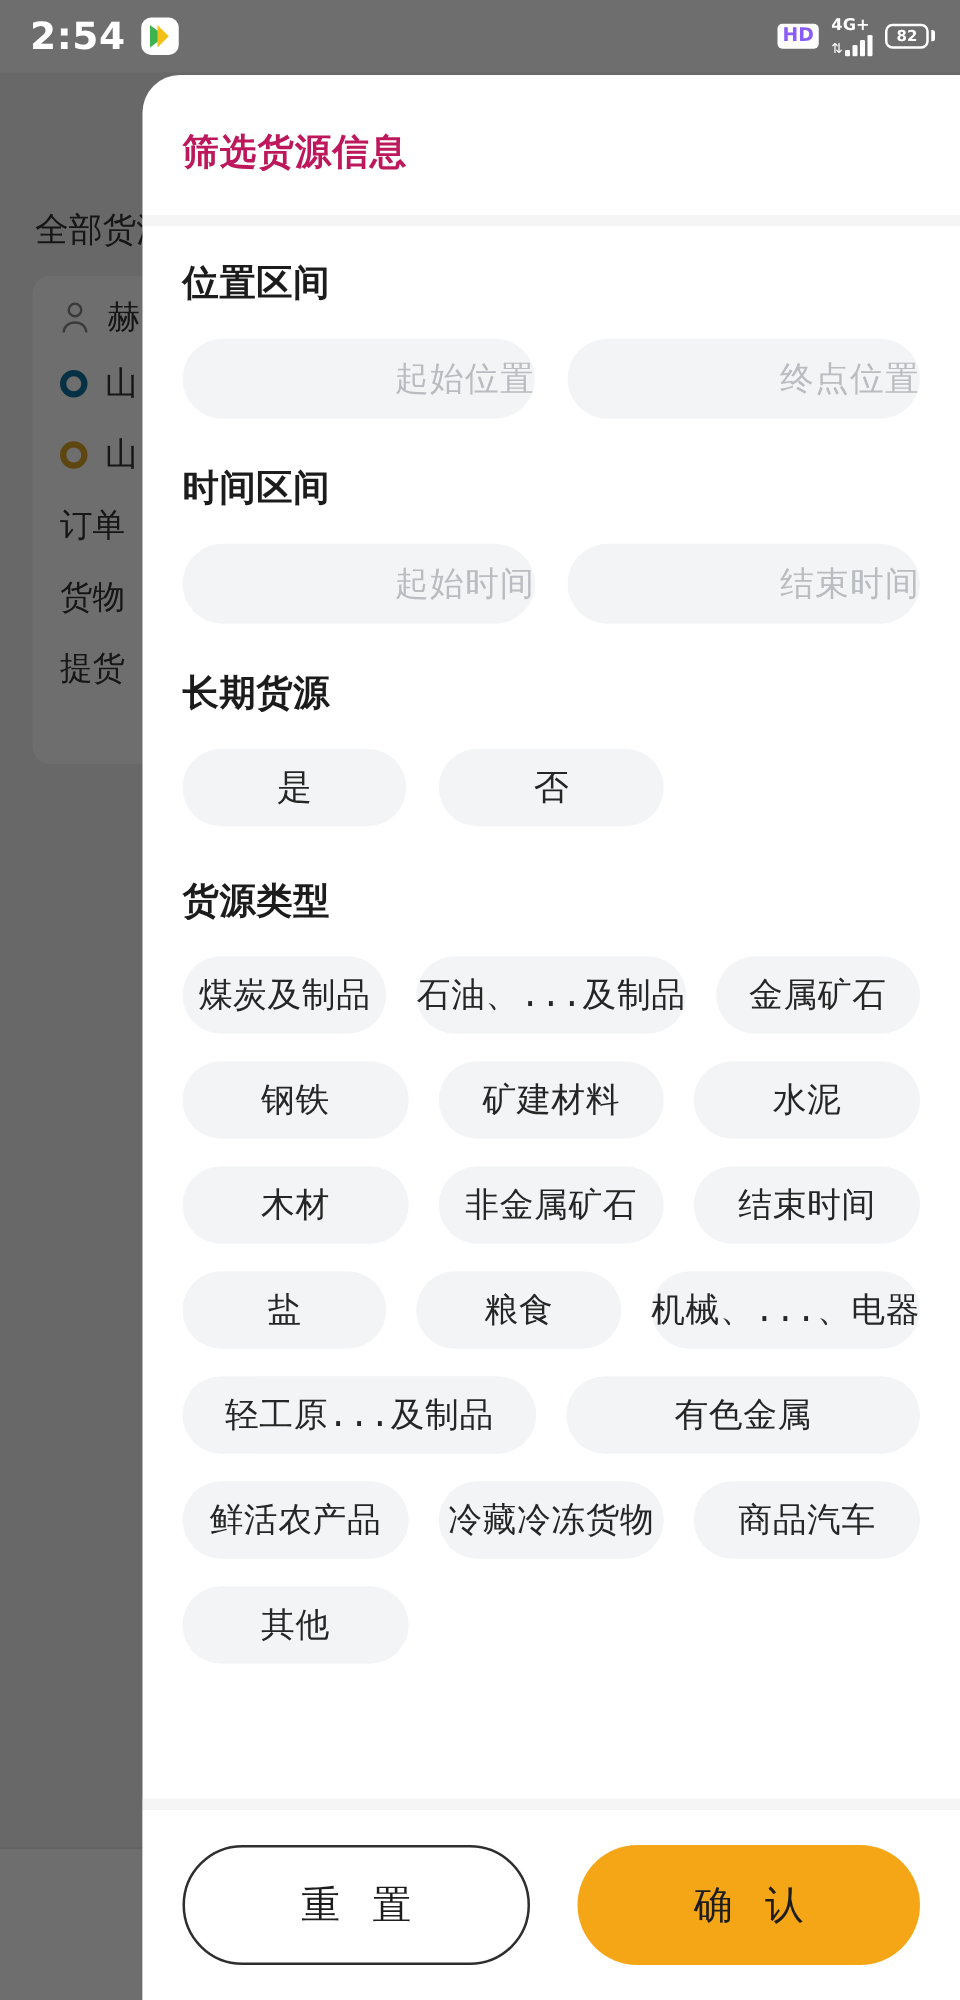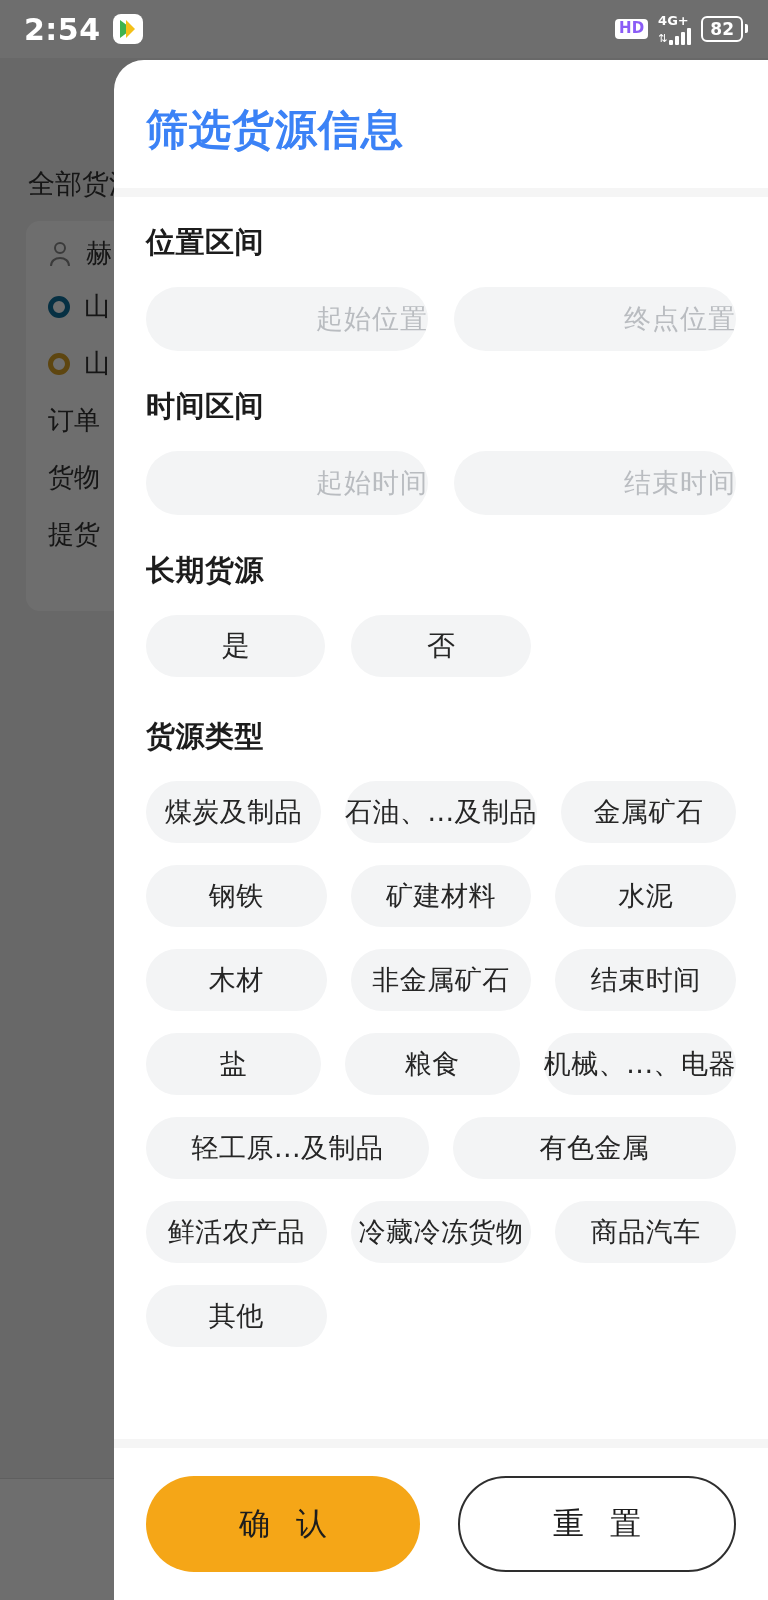--- a/index.html
+++ b/index.html
@@ -58,21 +58,21 @@
   .arrows { font-size: 11px; line-height: 1; transform: translateY(-1px); }
   .bars { display: flex; align-items: flex-end; gap: 2px; height: 17px; }
   .bars i { display: block; width: 4px; background: #fff; border-radius: 1px; }
   .bars i:nth-child(1){height:5px;} .bars i:nth-child(2){height:9px;}
   .bars i:nth-child(3){height:13px;} .bars i:nth-child(4){height:17px;}
   .battery {
     display: flex; align-items: center;
   }
   .batt-body {
     border: 2px solid #fff; border-radius: 6px; padding: 1px 7px;
-    font-size: 17px; font-weight: 700; line-height: 1.2;
+    font-size: 12px; font-weight: 700; line-height: 1.2;
   }
   .batt-cap { width: 3px; height: 9px; background: #fff; border-radius: 0 2px 2px 0; margin-left: 2px; }
 
   
   .bg-content { position: absolute; top: 58px; left: 0; width: 768px; bottom: 0; z-index: 2; background:#f2f2f2;}
   .bg-tabline {
     position: absolute; top: 108px; left: 28px;
     font-size: 27px; color: #333; white-space: nowrap;
   }
   .bg-card {
@@ -98,40 +98,40 @@
     position: absolute; left: 114px; top: 60px; width: 654px; height: 1540px;
     background: #ffffff;
     border-top-left-radius: 30px;
     z-index: 30;
     display: flex; flex-direction: column;
     overflow: hidden;
   }
   .sheet-header {
     flex: 0 0 auto; padding: 42px 32px 30px 32px;
   }
-  .sheet-title { font-size: 42px; font-weight: 700; color: #3b82f6; letter-spacing: 1px; }
+  .sheet-title { font-size: 29px; font-weight: 700; color: #be185d; letter-spacing: 1px; }
   .sheet-divider { height: 9px; background: #f5f5f5; flex: 0 0 auto; }
 
   .sheet-body { flex: 1 1 auto; padding: 26px 32px 0 32px; overflow: hidden; }
 
   .section { margin-bottom: 8px; }
   .section-title {
     font-size: 29px; font-weight: 700; color: #1c1c1c;
     margin-bottom: 24px; letter-spacing: .5px;
   }
 
   .field-row { display: flex; gap: 26px; margin-bottom: 36px; }
   .field {
     flex: 1 1 0; height: 64px; border-radius: 32px;
     background: #f3f4f5;
     display: flex; align-items: center; justify-content: flex-end;
   }
   .field-ph { font-size: 27px; color: #b9bcc0; letter-spacing: 1px; }
 
-  .chip-row { display: flex; gap: 24px; margin-bottom: 22px; }
+  .chip-row { display: flex; gap: 24px; margin-bottom: 22px; font-family: Liberation Mono, monospace; }
   .chip {
     flex: 1 1 0; height: 62px; border-radius: 31px;
     background: #f3f4f5;
     display: flex; align-items: center; justify-content: center;
     font-size: 27px; color: #262626; letter-spacing: .5px;
     white-space: nowrap;
   }
   .chip.ghost { background: transparent; pointer-events: none; }
 
   .bool-row { display: flex; gap: 26px; margin-bottom: 40px; }
@@ -310,17 +310,17 @@
             <div class="chip ghost"></div>
             <div class="chip ghost"></div>
           </div>
         </div>
     </div>
 
   </div>
 
   <div class="sheet-footer-div"></div>
   <div class="sheet-footer">
+    <button class="btn btn-reset">重 置</button>
     <button class="btn btn-confirm">确 认</button>
-    <button class="btn btn-reset">重 置</button>
   </div>
 
 </div>
 
 </body></html>

